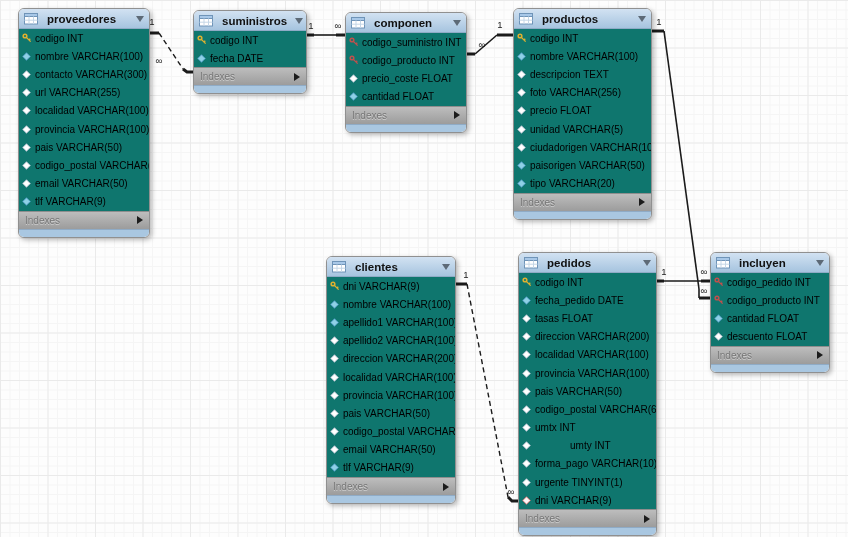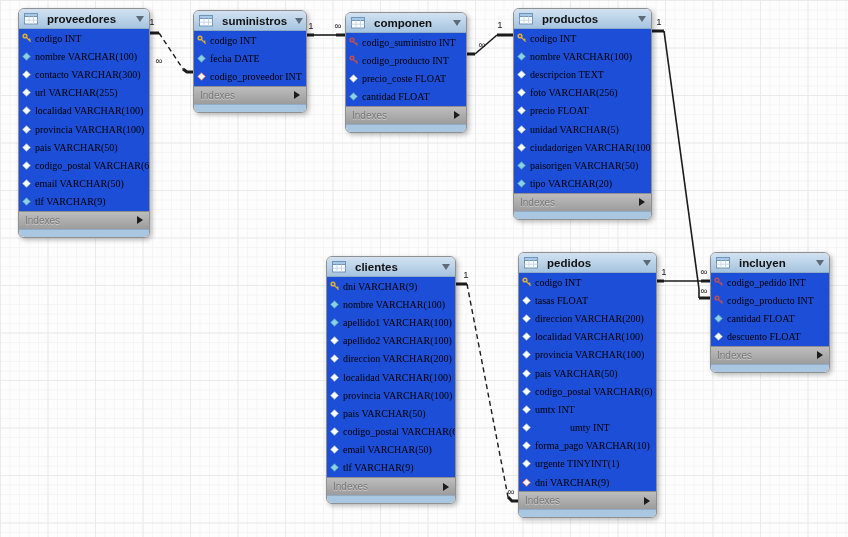--- a/index.html
+++ b/index.html
@@ -25,21 +25,21 @@
   .tbl-header{
     height:19px;display:flex;align-items:center;gap:8px;padding:0 4px 0 5px;
     background:linear-gradient(#d2e2f2,#a6c4df);
     border-bottom:1px solid #8fabc6;
   }
   .tbl-title{font-size:11.5px;font-weight:bold;color:#111;flex:1 1 auto;white-space:nowrap;}
   .hdr-arrow{
     width:0;height:0;border-left:4.5px solid transparent;border-right:4.5px solid transparent;
     border-top:6px solid #5d6a77;margin-right:1px;
   }
-  .tbl-body{background:#1d4ed8;font-family:Liberation Serif, serif;}
+  .tbl-body{background:#0f766e;}
   .tbl-row{
     height:18.2px;display:flex;align-items:center;gap:3px;padding-left:3px;
     font-size:10px;color:#000;white-space:nowrap;overflow:hidden;
   }
   .col-icon{flex:0 0 10px;display:flex;align-items:center;}
   .tbl-footer{
     height:17px;display:flex;align-items:center;
     background:linear-gradient(#bdbdbd,#9c9c9c);
     border-top:1px solid #8e8e8e;padding:0 6px;
   }
@@ -231,28 +231,20 @@
           <span>codigo INT</span>
         </div>
         <div class="tbl-row" style="height: 18.2px;">
           <span class="col-icon">
             <svg width="9" height="9" viewBox="0 0 9 9">
               <path d="M4.5 0.7 L8.3 4.5 L4.5 8.3 L0.7 4.5 Z" fill="#8fd0e6" stroke="#4898ba" stroke-width="1"></path>
             </svg>
           </span>
           <span>fecha DATE</span>
         </div>
-        <div class="tbl-row" style="height: 18.2px;">
-          <span class="col-icon">
-            <svg width="9" height="9" viewBox="0 0 9 9">
-              <path d="M4.5 0.7 L8.3 4.5 L4.5 8.3 L0.7 4.5 Z" fill="#fdf6f6" stroke="#c47272" stroke-width="1"></path>
-            </svg>
-          </span>
-          <span>codigo_proveedor INT</span>
-        </div>
       </div>
       <div class="tbl-footer">
         <span class="footer-label">Indexes</span>
         <span class="footer-arrow"></span>
       </div>
       <div class="tbl-strip"></div>
     </div>
     <div class="db-table" style="left: 345px; top: 12px; width: 120px;">
       <div class="tbl-header">
         <span style="display: flex;">
@@ -535,20 +527,28 @@
             <svg width="10" height="10" viewBox="0 0 11 11">
               <circle cx="3.3" cy="3.3" r="2" fill="none" stroke="#e0b12f" stroke-width="1.7"></circle>
               <path d="M4.8 4.8 L9.5 9.5 M7.7 7.7 L9.1 6.3" fill="none" stroke="#e0b12f" stroke-width="1.5"></path>
             </svg>
           </span>
           <span>codigo INT</span>
         </div>
         <div class="tbl-row" style="height: 18.2px;">
           <span class="col-icon">
             <svg width="9" height="9" viewBox="0 0 9 9">
+              <path d="M4.5 0.7 L8.3 4.5 L4.5 8.3 L0.7 4.5 Z" fill="#8fd0e6" stroke="#4898ba" stroke-width="1"></path>
+            </svg>
+          </span>
+          <span>fecha_pedido DATE</span>
+        </div>
+        <div class="tbl-row" style="height: 18.2px;">
+          <span class="col-icon">
+            <svg width="9" height="9" viewBox="0 0 9 9">
               <path d="M4.5 0.7 L8.3 4.5 L4.5 8.3 L0.7 4.5 Z" fill="#ffffff" stroke="#9fb6c2" stroke-width="1"></path>
             </svg>
           </span>
           <span>tasas FLOAT</span>
         </div>
         <div class="tbl-row" style="height: 18.2px;">
           <span class="col-icon">
             <svg width="9" height="9" viewBox="0 0 9 9">
               <path d="M4.5 0.7 L8.3 4.5 L4.5 8.3 L0.7 4.5 Z" fill="#ffffff" stroke="#9fb6c2" stroke-width="1"></path>
             </svg>

